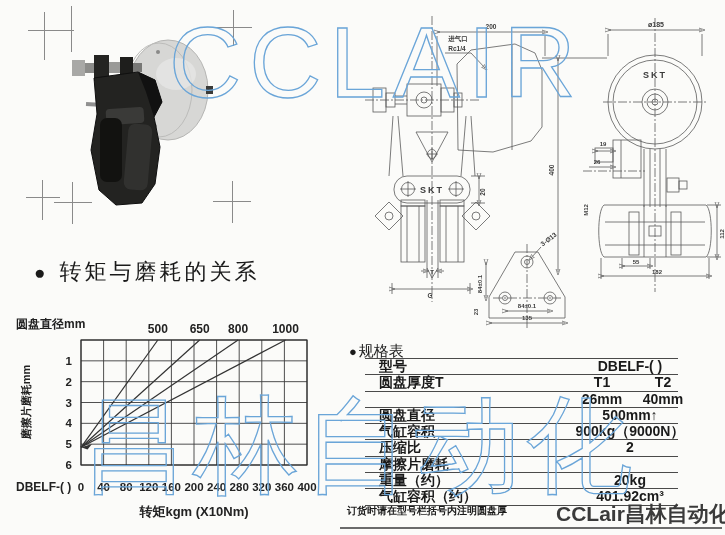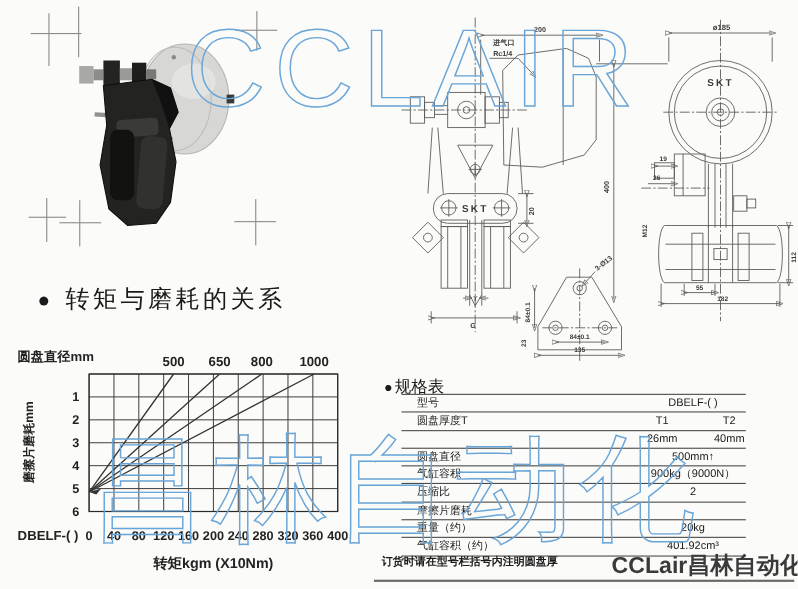--- a/index.html
+++ b/index.html
@@ -17,21 +17,21 @@
              color:#3a3a3a;z-index:7;white-space:nowrap;letter-spacing:0px;}
   
   #main-title{position:absolute;left:34px;top:257px;font-size:22px;font-weight:400;
               letter-spacing:3px;white-space:nowrap;}
   #main-title .bullet{font-size:19px;margin-right:14px;letter-spacing:0;}
   #spec-title{position:absolute;left:349px;top:342px;font-size:15px;font-weight:400;white-space:nowrap;}
   #spec-title .bullet{font-size:13px;margin-right:2px;}
   
   #spec-table{position:absolute;left:365px;top:358px;width:313px;border-top:1.5px solid #4a4a4a;z-index:2;}
   .spec-row{position:relative;height:15.3px;border-bottom:1.4px solid #4a4a4a;
-            font-size:10px;font-weight:400;line-height:15px;}
+            font-size:14px;font-weight:700;line-height:15px;}
   .spec-label{position:absolute;left:14px;top:0;white-space:nowrap;}
   .spec-v{position:absolute;top:0;text-align:center;white-space:nowrap;}
   .spec-v1{left:205px;width:64px;}
   .spec-v2{left:266px;width:64px;}
   .spec-vc{left:200px;width:130px;}
   #spec-note{position:absolute;left:347px;top:504px;font-size:10px;font-weight:700;
              white-space:nowrap;z-index:2;}
   #bottom-rule{position:absolute;left:340px;top:527px;width:382px;height:1.5px;background:#6a6a6a;}
   
   #chart-svg{position:absolute;left:0;top:298px;z-index:1;}

